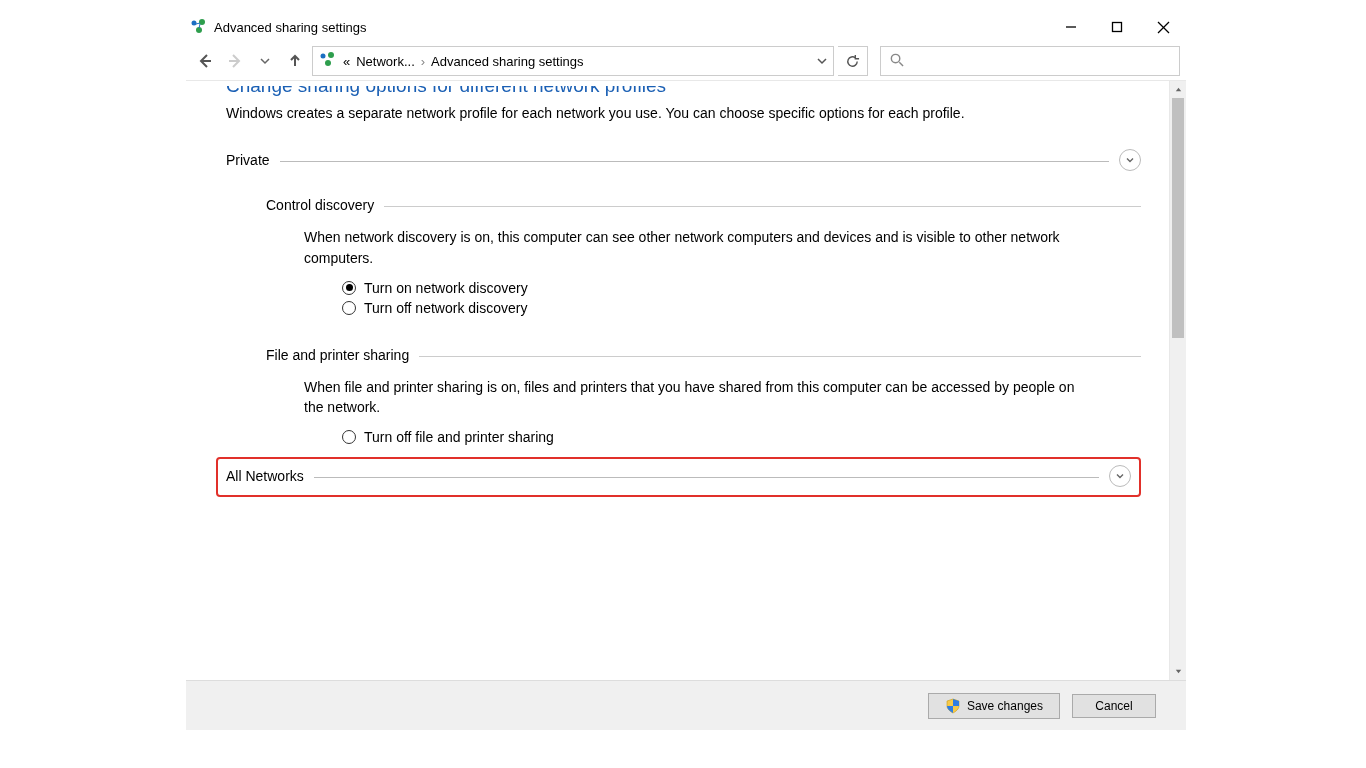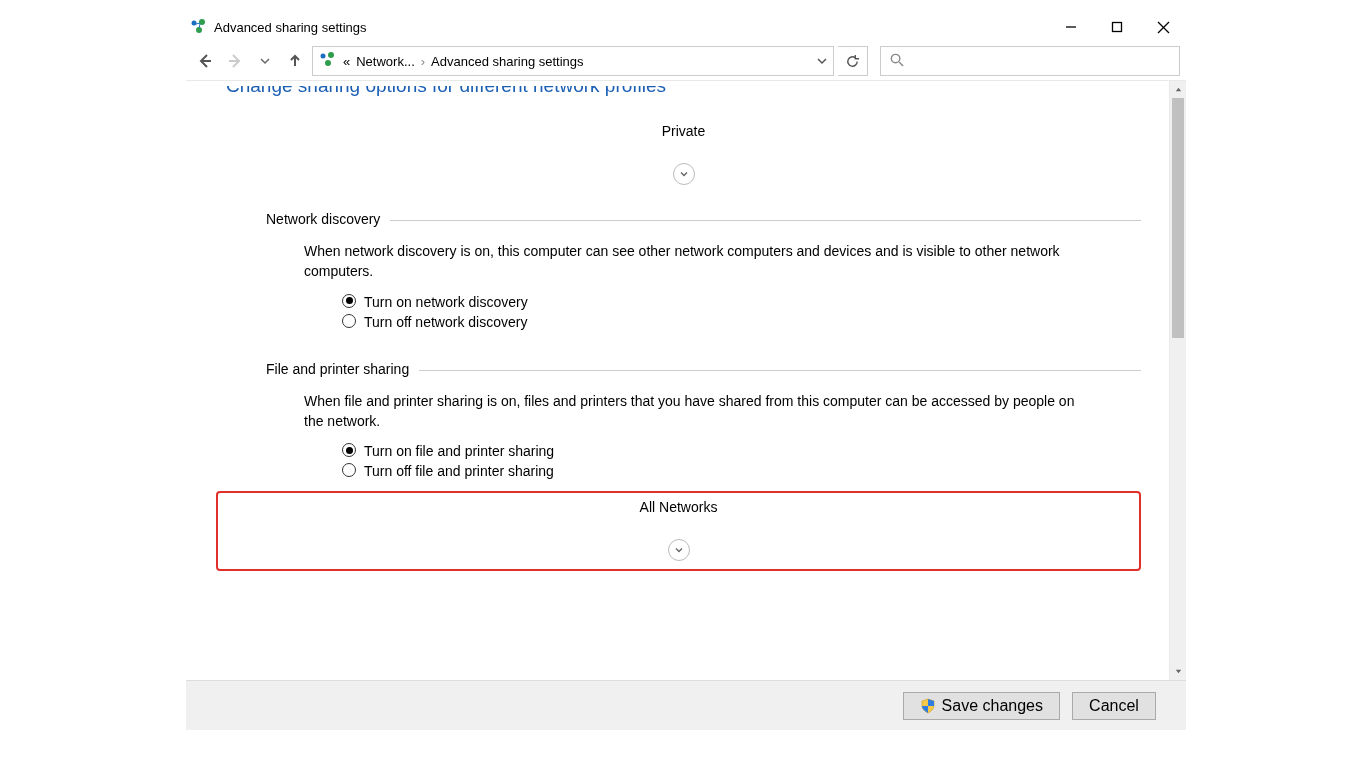--- a/index.html
+++ b/index.html
@@ -134,21 +134,20 @@
     margin-top: 6px;
     max-width: 860px;
     line-height: 1.45;
   }
   .section {
     margin-top: 26px;
   }
   .section-header {
     display:flex; align-items:center;
     gap: 10px;
-    flex-direction: column;
   }
   .section-title {
     font-size: 14px;
     white-space: nowrap;
   }
   .section-rule {
     flex:1;
     border-top:1px solid #bbb;
     height:0;
     margin-top: 3px;
@@ -172,21 +171,21 @@
   .sub-title { font-size:14px; white-space:nowrap; }
   .sub-rule { flex:1; border-top:1px solid #ccc; height:0; margin-top:3px;}
   .sub-desc {
     font-size:14px;
     margin: 14px 0 10px 38px;
     max-width: 780px;
     line-height:1.45;
   }
   .radio-group { margin-left: 76px; }
   .radio-row {
-    display:flex; align-items:flex-start; gap:8px;
+    display:flex; align-items:center; gap:8px;
     font-size:14px;
     padding: 2px 0;
   }
   .radio-circle {
     width:14px; height:14px; border:1px solid #333; border-radius:50%;
     display:flex;align-items:center;justify-content:center;
     flex-shrink:0;
   }
   .radio-dot { width:7px;height:7px;border-radius:50%;background:#000; }
   .highlight-box {
@@ -204,21 +203,21 @@
     display:flex;
     align-items:center;
     justify-content:flex-end;
     padding-right: 30px;
     gap: 12px;
   }
   .btn {
     border:1px solid #aaa;
     background:#e1e1e1;
     padding: 4px 16px;
-    font-size:16px;
+    font-size:12px;
     display:flex;align-items:center;gap:6px;
     min-width: 84px;
     justify-content:center;
   }
   .shield {
     width:16px;height:16px;
   }
   
   .net-icon { width:18px;height:18px; }
 </style>
@@ -312,38 +311,39 @@
             <line x1="11" y1="11" x2="15" y2="15" stroke="#888" stroke-width="1.5"></line>
           </svg>
       </span>
     </div>
   </div>
 
   <div class="content-wrap">
     <div class="content">
 
       <div class="page-heading">Change sharing options for different network profiles</div>
+      <div class="page-desc">Windows creates a separate network profile for each network you use. You can choose specific options for each profile.</div>
 
       <div class="section">
         <div class="section-header">
           <span class="section-title">Private</span>
           <span class="section-rule"></span>
           <span class="expand-btn">
             <svg width="10" height="10" viewBox="0 0 10 10">
                 <path d="M2 3.5 L5 6.5 L8 3.5" fill="none" stroke="#666" stroke-width="1.4"></path>
               </svg>
           </span>
         </div>
       </div>
 
       <div class="section">
 
         <div class="subsection">
           <div class="sub-header">
-            <span class="sub-title">Network discovery</span>
+            <span class="sub-title">Control discovery</span>
             <span class="sub-rule"></span>
           </div>
           <div class="sub-desc">When network discovery is on, this computer can see other network computers and devices and is visible to other network computers.</div>
           <div class="radio-group">
             <label class="radio-row">
               <span class="radio-circle">
                   <span class="radio-dot"></span>
                 </span>
               <span>Turn on network discovery</span>
             </label>
@@ -355,26 +355,20 @@
         </div>
 
         <div class="subsection" style="margin-top:29px">
           <div class="sub-header">
             <span class="sub-title">File and printer sharing</span>
             <span class="sub-rule"></span>
           </div>
           <div class="sub-desc">When file and printer sharing is on, files and printers that you have shared from this computer can be accessed by people on the network.</div>
           <div class="radio-group">
             <label class="radio-row">
-              <span class="radio-circle">
-                  <span class="radio-dot"></span>
-                </span>
-              <span>Turn on file and printer sharing</span>
-            </label>
-            <label class="radio-row">
               <span class="radio-circle"></span>
               <span>Turn off file and printer sharing</span>
             </label>
           </div>
         </div>
       </div>
 
       <div class="highlight-box">
         <div class="section-header">
           <span class="section-title">All Networks</span>

